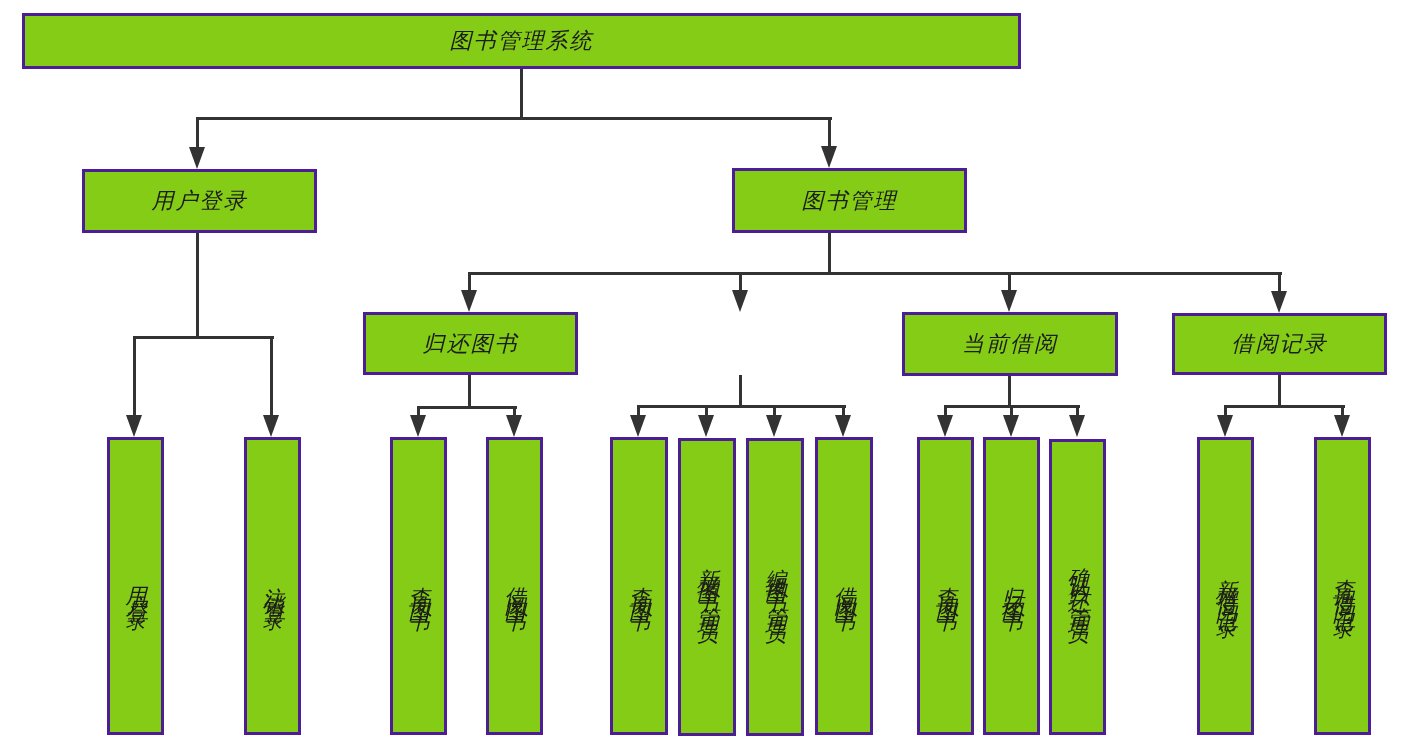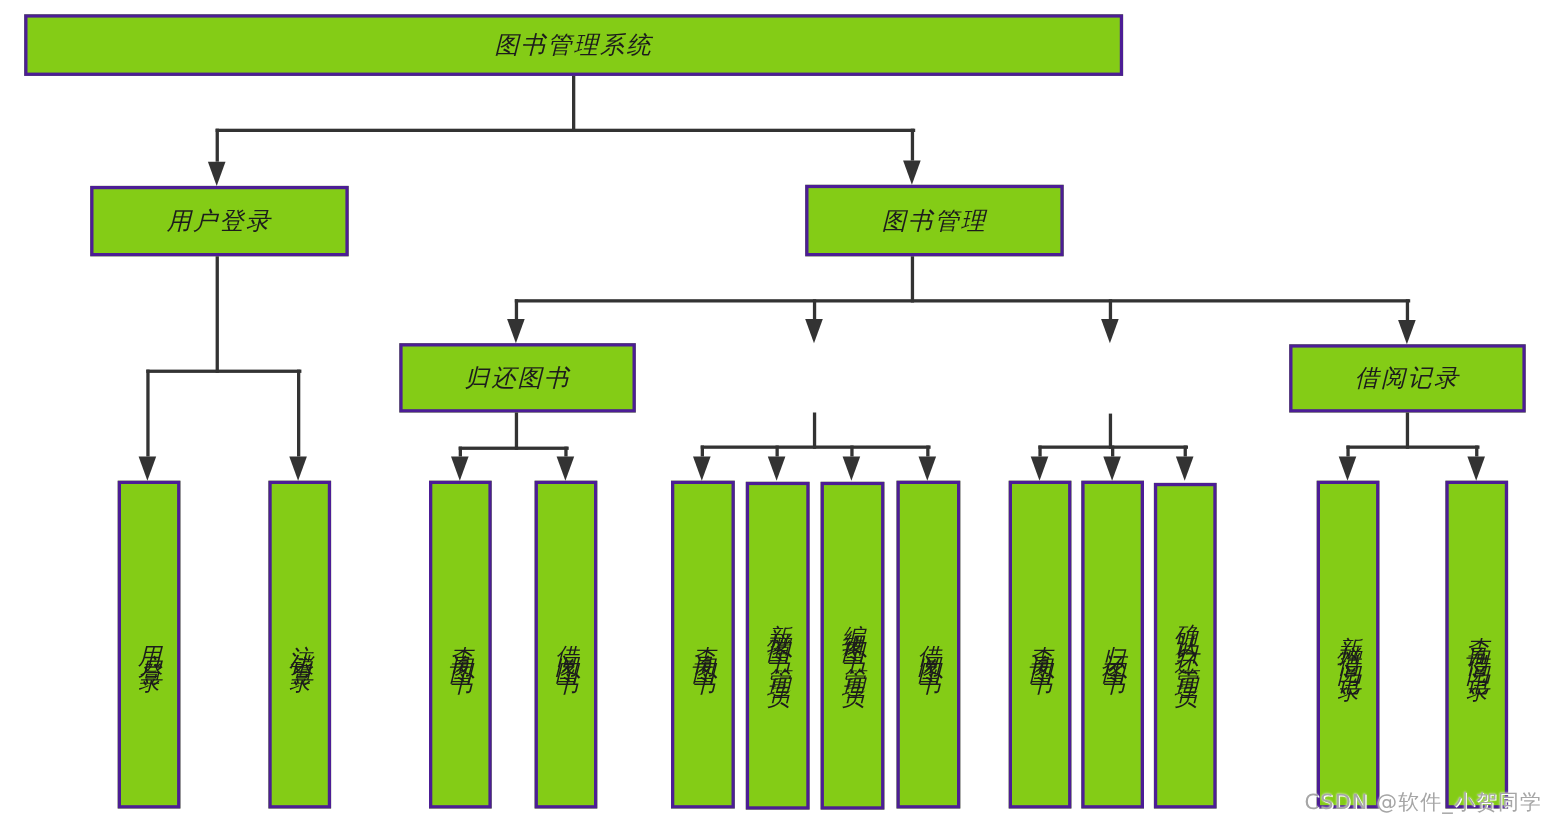--- a/index.html
+++ b/index.html
@@ -39,20 +39,21 @@
 
   <div class="node h" style="left:22px; top:13px; width:999px; height:56px;">图书管理系统</div>
 
   <div class="node h" style="left:82px; top:169px; width:235px; height:64px;">用户登录</div>
 
   <div class="node h" style="left:712px; top:168px; width:235px; height:65px;margin-left:20px;">图书管理</div>
 
   <div class="node h" style="left:363px; top:312px; width:215px; height:63px;">归还图书</div>
 
 
+  <div class="node h" style="left:902px; top:312px; width:216px; height:64px;">当前借阅</div>
 
   <div class="node h" style="left:1172px; top:313px; width:215px; height:62px;">借阅记录</div>
 
   <div class="node v" style="left:107px; top:437px; width:57px; height:298px;">用户登录</div>
   <div class="node v" style="left:244px; top:437px; width:57px; height:298px;">注销登录</div>
 
   <div class="node v" style="left:390px; top:437px; width:57px; height:298px;">查询图书</div>
   <div class="node v" style="left:486px; top:437px; width:57px; height:298px;">借阅图书</div>
 
   <div class="node v" style="left:610px; top:437px; width:58px; height:298px;">查询图书</div>
@@ -119,15 +120,14 @@
   <div class="line" style="left:1076px; top:405px; width:3px;   height:10px;"></div>
   <div class="arrow" style="left:1069px; top:415px;"></div>
 
   <div class="line" style="left:1278px; top:375px; width:3px;   height:33px;"></div>
   <div class="line" style="left:1224px; top:405px; width:121px; height:3px;"></div>
   <div class="line" style="left:1224px; top:405px; width:3px;   height:10px;"></div>
   <div class="arrow" style="left:1217px; top:415px;"></div>
   <div class="line" style="left:1341px; top:405px; width:3px;   height:10px;"></div>
   <div class="arrow" style="left:1334px; top:415px;"></div>
 
-  <div class="watermark">CSDN @软件_小贺同学</div>
 
 </div>
 
 </body></html>

